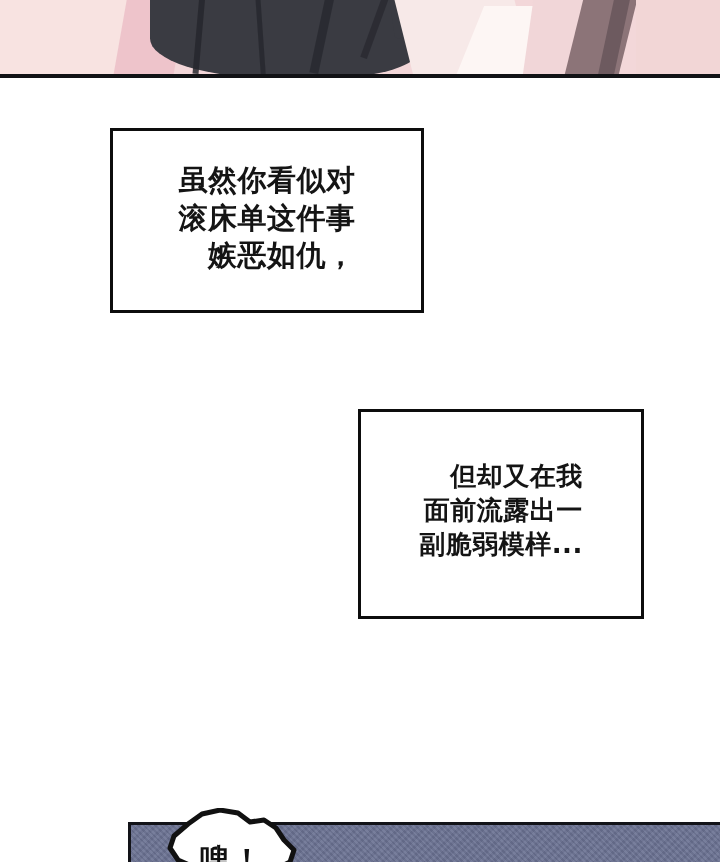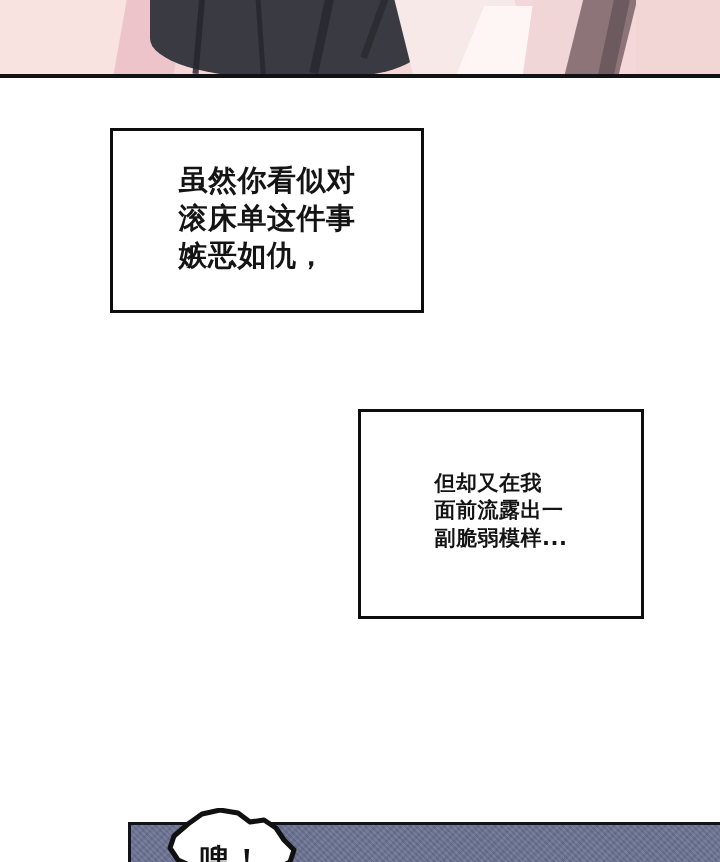--- a/index.html
+++ b/index.html
@@ -121,39 +121,39 @@
   .speech-box {
     position: absolute;
     box-sizing: border-box;
     background: #ffffff;
     border: 3px solid #0d0d0d;
     display: flex;
     align-items: center;
     justify-content: center;
   }
   .speech-text {
-    text-align: left;
+    text-align: right;
     color: #141414;
     font-weight: 700;
     line-height: 1.30;
     letter-spacing: 0.5px;
     white-space: pre-line;
   }
   #bubble-1 {
     left: 110px; top: 128px; width: 314px; height: 185px;
   }
   #bubble-1 .speech-text {
     font-size: 29px;
     padding-bottom: 4px;
   }
   #bubble-2 {
     left: 358px; top: 409px; width: 286px; height: 210px;
   }
   #bubble-2 .speech-text {
-    font-size: 21px;
+    font-size: 26px;
     padding-bottom: 6px;
   }
 
   
   .bottom-panel {
     position: absolute;
     left: 128px;
     top: 822px;
     width: 592px;
     height: 40px;

